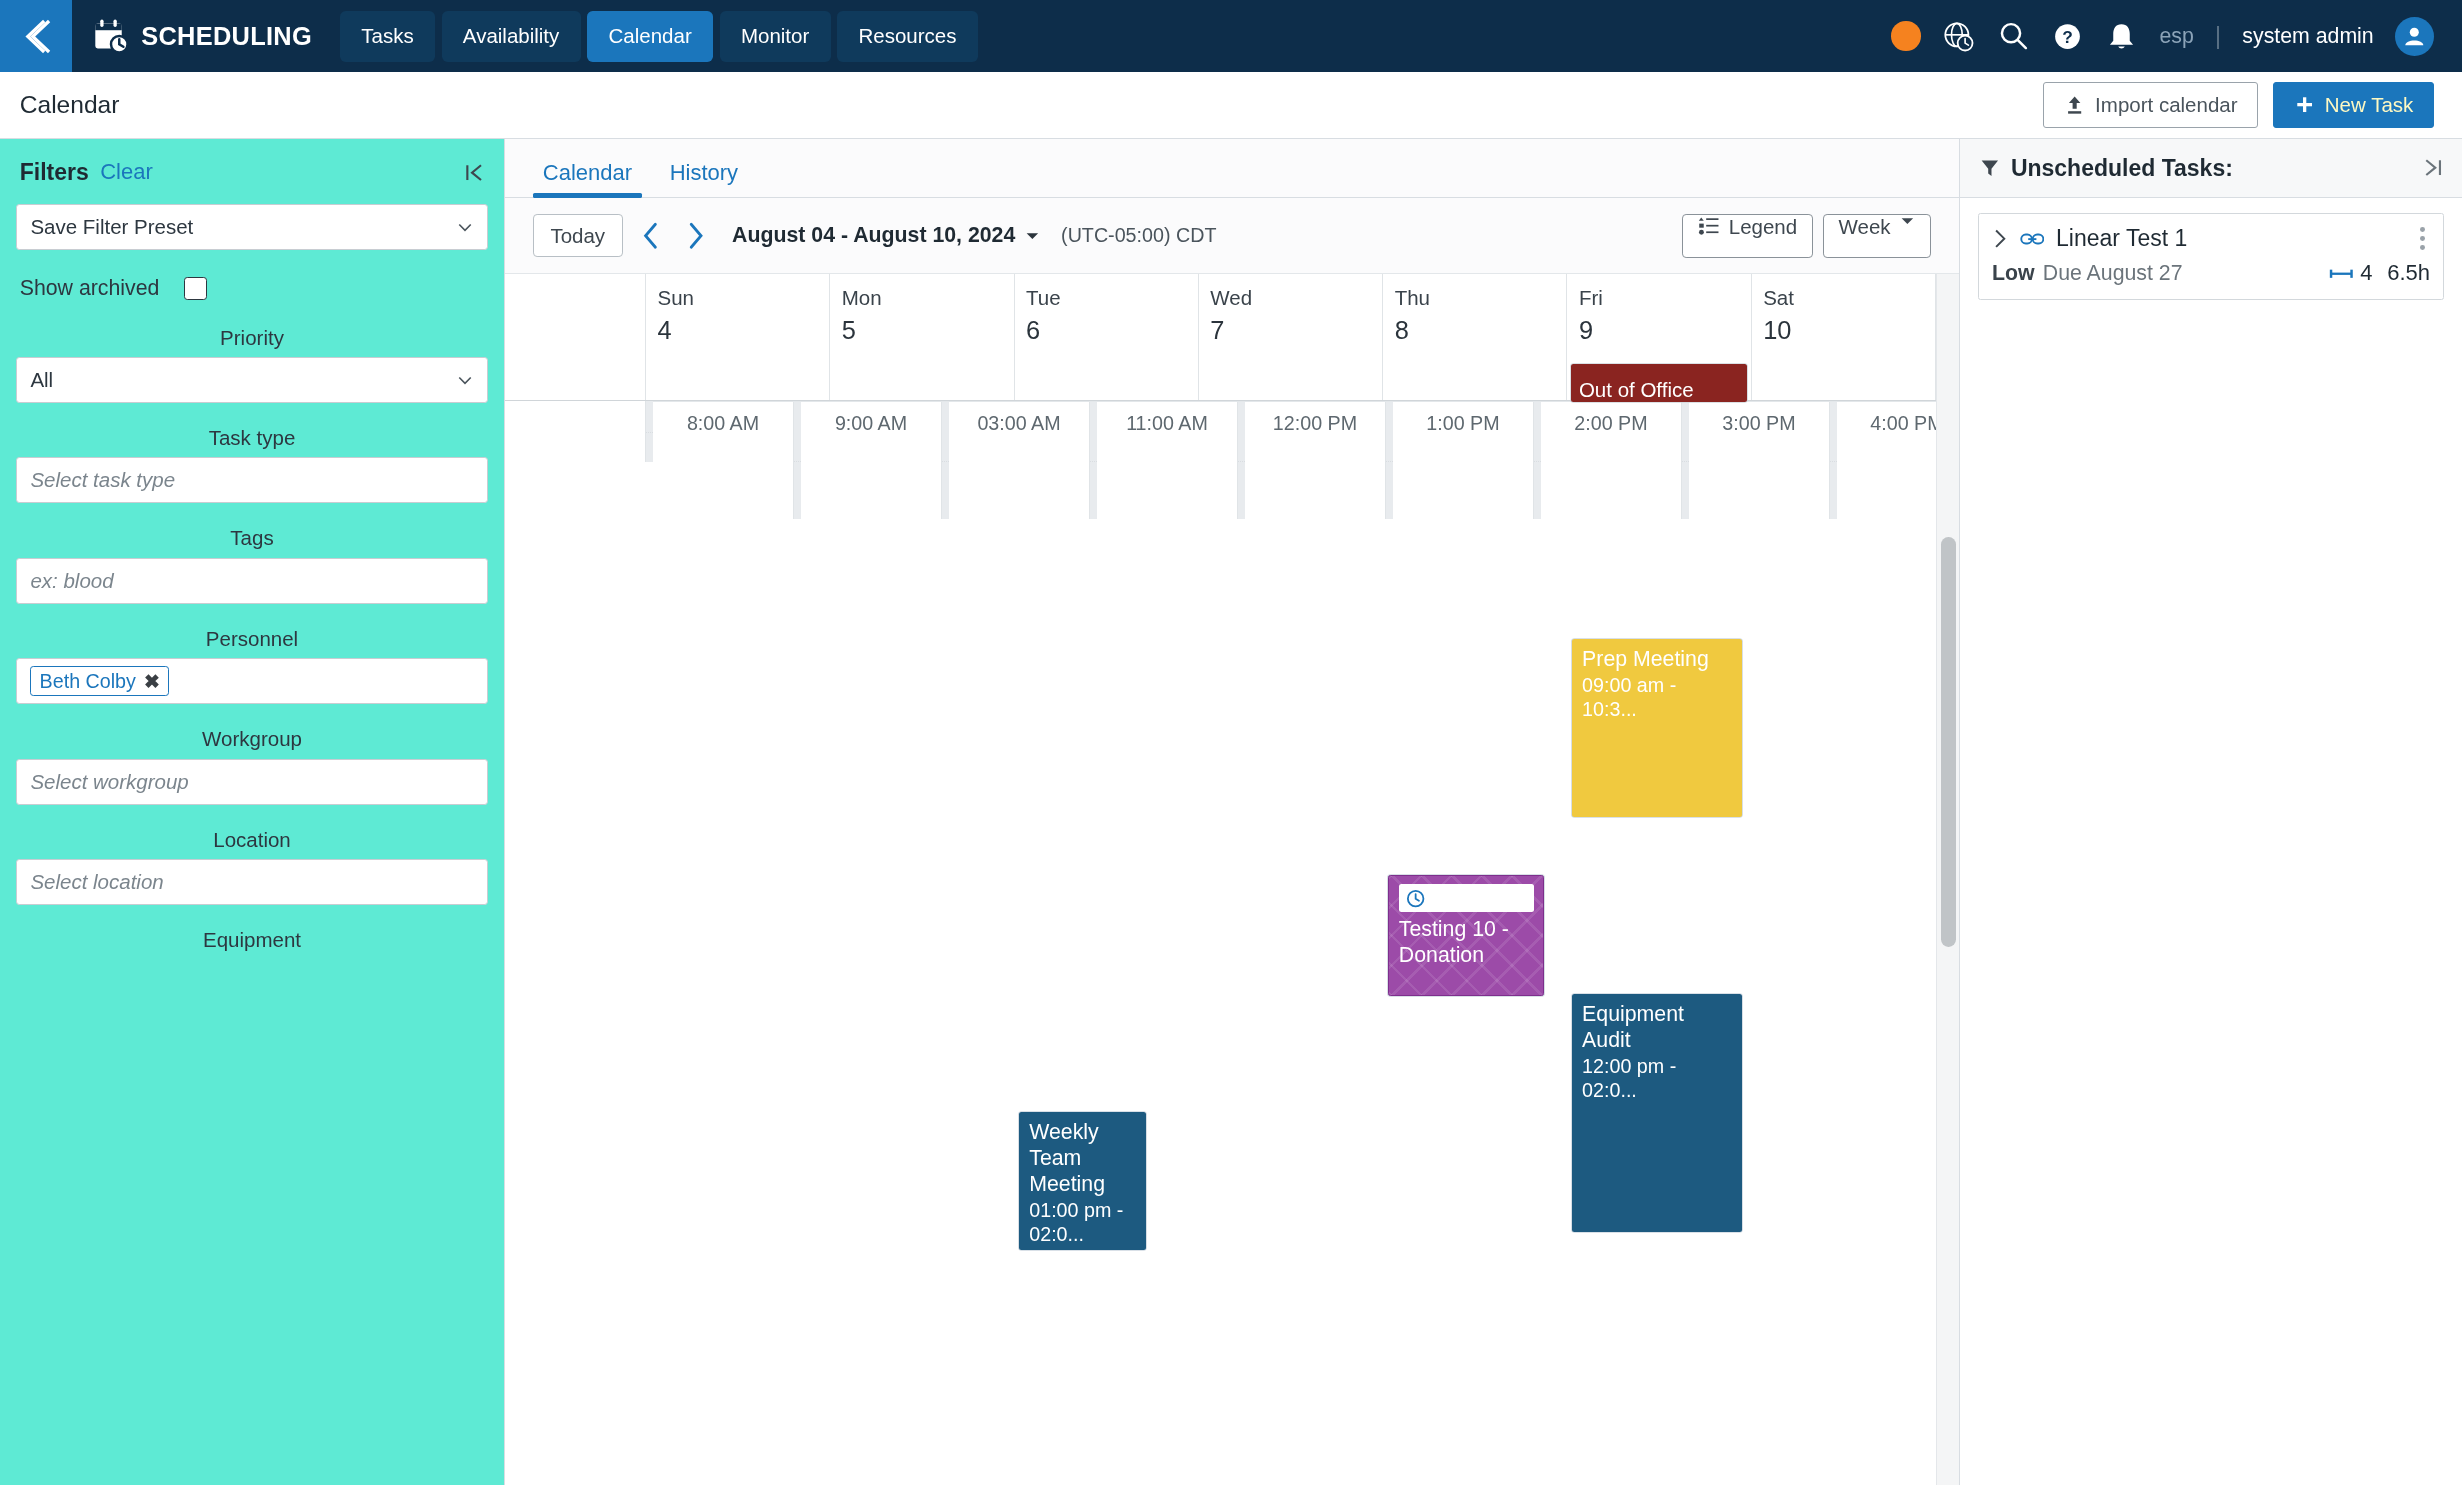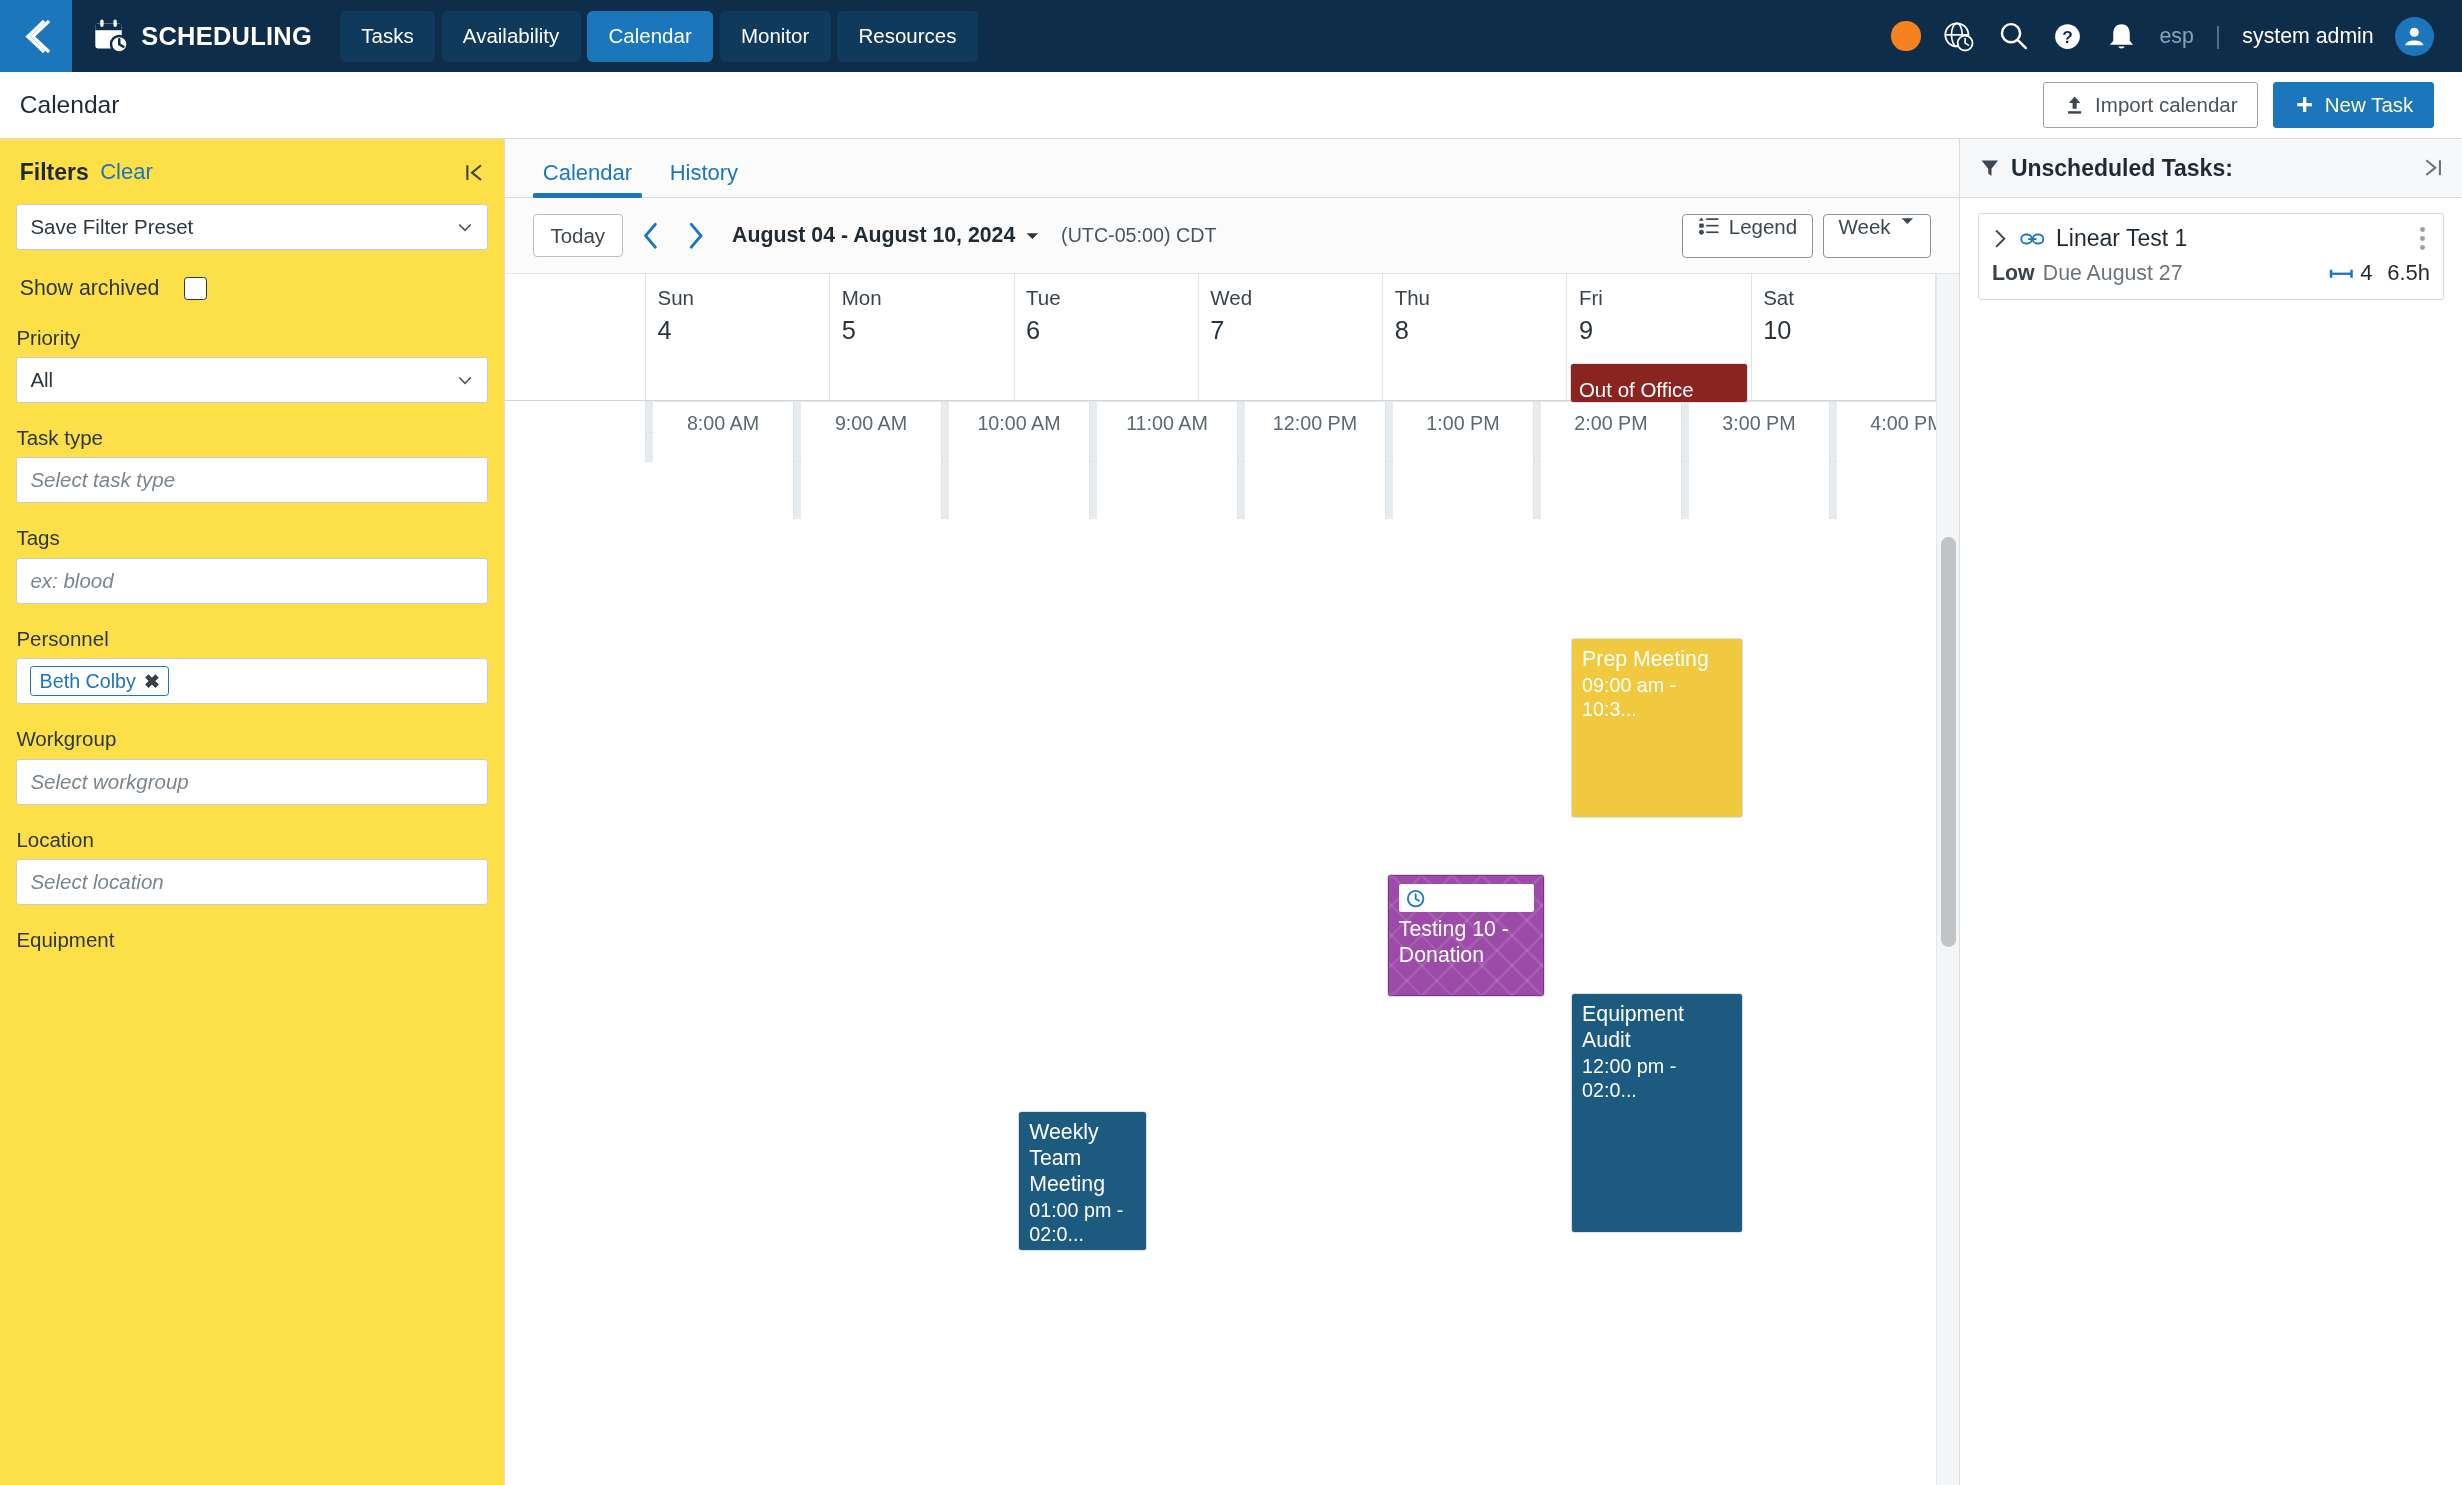--- a/index.html
+++ b/index.html
@@ -79,24 +79,25 @@
   }
   .btn-ghost { border: 0.8px solid #9aa3ab; background: #ffffff; color: #4a545c; }
   .btn-primary { background: #1b76bc; color: #fef9c3; border: 0.8px solid #1b76bc; }
 
   
   .main { flex: 1; display: flex; min-height: 0; background:#fff; }
 
   
   .filters {
     width: 505px; min-width: 505px;
-    background: #fde047;
+    background: #5eead4;
     border-right: 0.8px solid #d8dde2;
     padding: 0 16.4px;
     overflow: hidden;
+    text-align: center;
   }
   .filters-head {
     display: flex; align-items: center;
     padding: 19.7px 3.3px 18px 3.3px;
   }
   .filters-title { font-size: 23px; color: #1f2a33; font-weight: 700; }
   .filters-clear { font-size: 22px; color: #1b76bc; margin-left: 11.5px; cursor: pointer; }
   .filters-collapse { margin-left: auto; cursor: pointer; display:flex; }
   .field { margin-bottom: 23px; }
   .field-label { font-size: 20.5px; color: #2d3740; margin-bottom: 7.4px; display:block; }
@@ -576,21 +577,21 @@
                   <div class="c"></div>
                   <div class="c"></div>
                   <div class="c"></div>
                   <div class="c"></div>
                   <div class="c"></div>
                   <div class="c"></div>
                 <div class="halfline"></div>
               </div>
             </div>
             <div class="hourrow">
-              <div class="lbl">10:00 AM</div>
+              <div class="lbl">03:00 AM</div>
               <div class="cells">
                 <div class="c"></div>
                   <div class="c"></div>
                   <div class="c"></div>
                   <div class="c"></div>
                   <div class="c"></div>
                   <div class="c"></div>
                   <div class="c"></div>
                 <div class="halfline"></div>
               </div>

